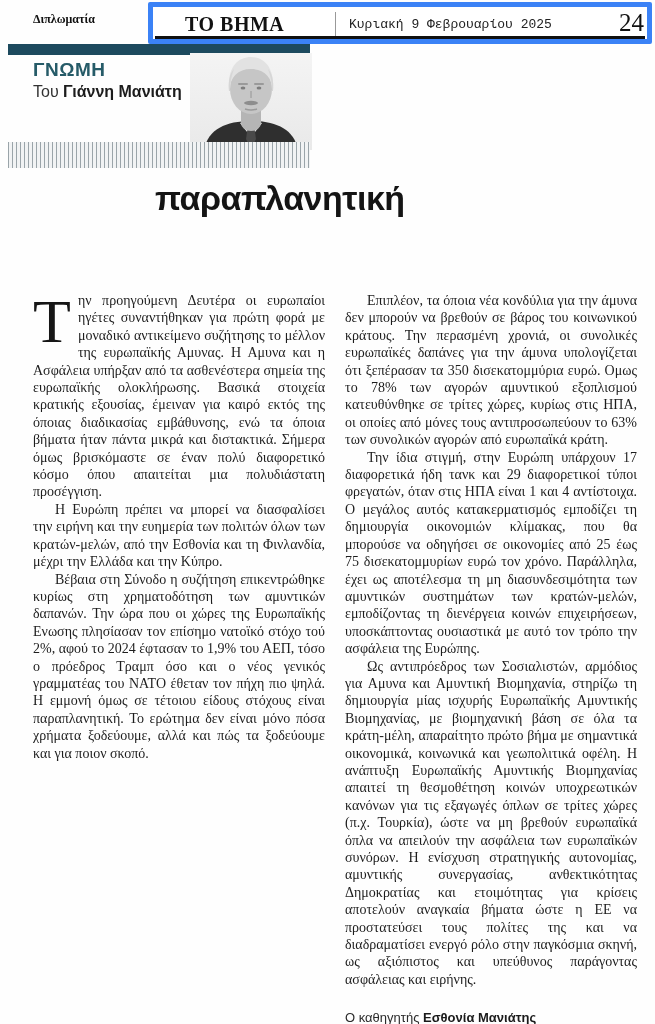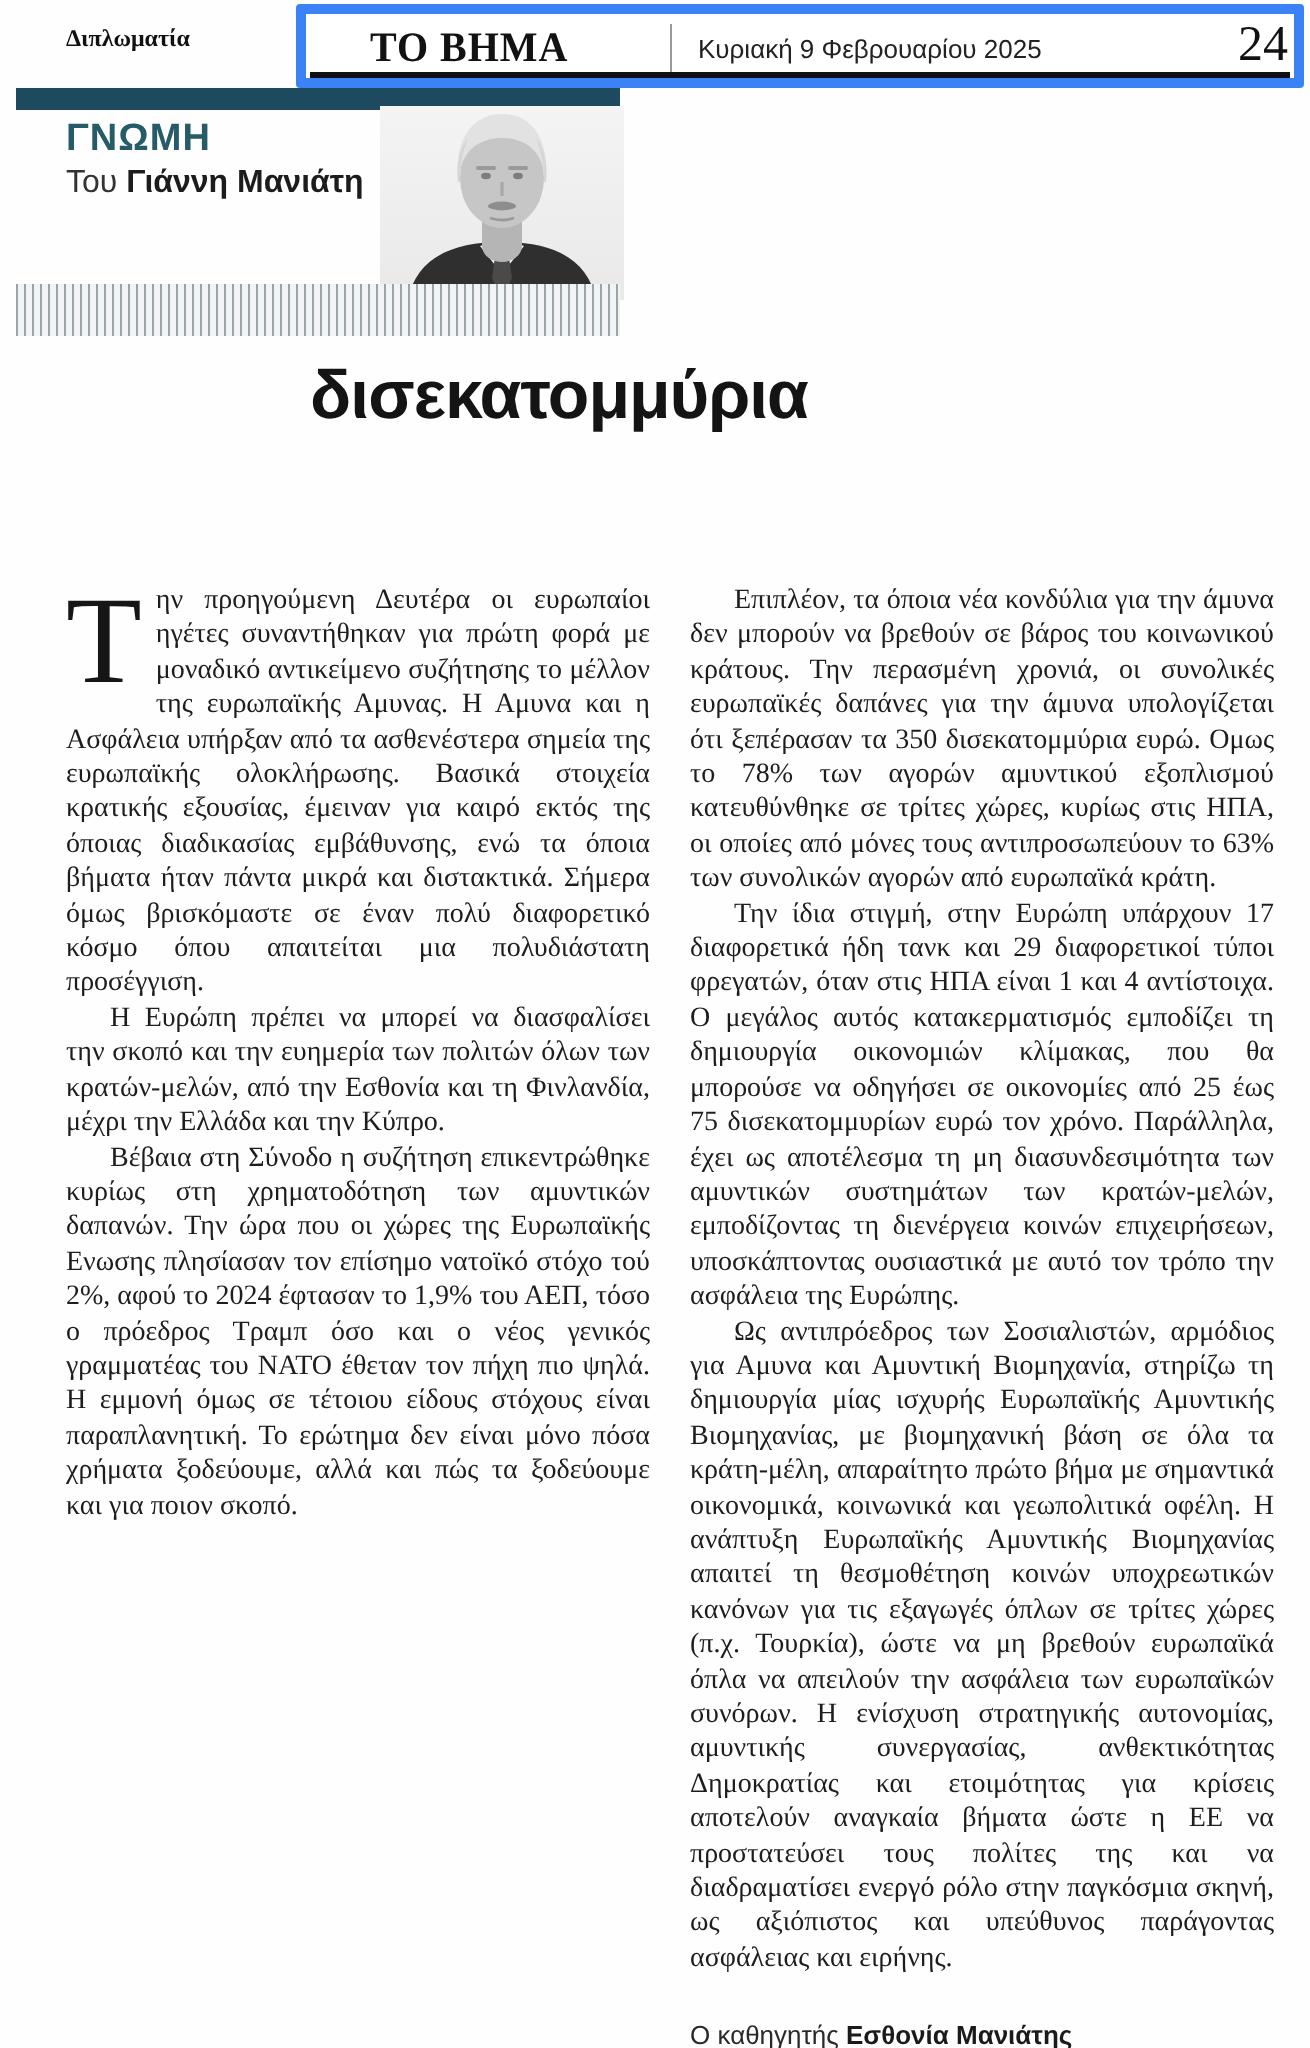--- a/index.html
+++ b/index.html
@@ -24,21 +24,21 @@
     position:absolute; left:32px; top:6px;
     font-family:"Liberation Serif", serif; font-weight:bold;
     font-size:20px; letter-spacing:0.5px; color:#121212;
     transform:scaleY(1.05);
   }
   .masthead-divider {
     position:absolute; left:182px; top:5px; width:1px; height:24px; background:#999;
   }
   .masthead-date {
     position:absolute; left:196px; top:10px;
-    font-family:Liberation Sans, sans-serif; font-size:13px; color:#222;text-align:right;
+    font-family:Liberation Mono, monospace; font-size:13px; color:#222;text-align:right;
   }
   .masthead-page {
     position:absolute; right:3px; top:2px;
     font-family:"Liberation Serif", serif; font-size:25px; color:#111;
   }
   .masthead-rule {
     position:absolute; left:2px; right:2px; bottom:0; height:3px; background:#101010;
   }
   
   .teal-bar {
@@ -142,27 +142,27 @@
     <ellipse cx="53" cy="35" rx="2.4" ry="1.6" fill="#7d7d7d"></ellipse>
     <ellipse cx="69" cy="35" rx="2.4" ry="1.6" fill="#7d7d7d"></ellipse>
     <path d="M61,38 L61,45" stroke="#a8a8a8" stroke-width="1.6" fill="none"></path>
     <ellipse cx="61" cy="50" rx="7" ry="2.2" fill="#8d8d8d"></ellipse>
     <path d="M55,56 Q61,58 67,56" stroke="#9a9a9a" stroke-width="1.4" fill="none"></path>
   </svg>
 
   <div class="striped-band"></div>
 
   <div class="headline">
-    <div>δισεκατομμύρια</div>
+    <div>παραπλανητική</div>
   </div>
 
   <div class="article">
     <div class="col">
       <p class="lead"><span class="dropcap">Τ</span><span>ην προηγούμενη Δευτέρα οι ευρωπαίοι ηγέτες συναντήθηκαν για πρώτη φορά με μοναδικό αντικείμενο συζήτησης το μέλλον της ευρωπαϊκής Αμυνας. Η Αμυνα και η Ασφάλεια υπήρξαν από τα ασθενέστερα σημεία της ευρωπαϊκής ολοκλήρωσης. Βασικά στοιχεία κρατικής εξουσίας, έμειναν για καιρό εκτός της όποιας διαδικασίας εμβάθυνσης, ενώ τα όποια βήματα ήταν πάντα μικρά και διστακτικά. Σήμερα όμως βρισκόμαστε σε έναν πολύ διαφορετικό κόσμο όπου απαιτείται μια πολυδιάστατη προσέγγιση.</span></p>
-      <p>Η Ευρώπη πρέπει να μπορεί να διασφαλίσει την σκοπό και την ευημερία των πολιτών όλων των κρατών-μελών, από την Εσθονία και τη Φινλανδία, μέχρι την Ελλάδα και την Κύπρο.</p>
+      <p>Η Ευρώπη πρέπει να μπορεί να διασφαλίσει την ειρήνη και την ευημερία των πολιτών όλων των κρατών-μελών, από την Εσθονία και τη Φινλανδία, μέχρι την Ελλάδα και την Κύπρο.</p>
       <p>Βέβαια στη Σύνοδο η συζήτηση επικεντρώθηκε κυρίως στη χρηματοδότηση των αμυντικών δαπανών. Την ώρα που οι χώρες της Ευρωπαϊκής Ενωσης πλησίασαν τον επίσημο νατοϊκό στόχο τού 2%, αφού το 2024 έφτασαν το 1,9% του ΑΕΠ, τόσο ο πρόεδρος Τραμπ όσο και ο νέος γενικός γραμματέας του ΝΑΤΟ έθεταν τον πήχη πιο ψηλά. Η εμμονή όμως σε τέτοιου είδους στόχους είναι παραπλανητική. Το ερώτημα δεν είναι μόνο πόσα χρήματα ξοδεύουμε, αλλά και πώς τα ξοδεύουμε και για ποιον σκοπό.</p>
     </div>
     <div class="col">
       <p class="lead" style="text-indent:22px;">Επιπλέον, τα όποια νέα κονδύλια για την άμυνα δεν μπορούν να βρεθούν σε βάρος του κοινωνικού κράτους. Την περασμένη χρονιά, οι συνολικές ευρωπαϊκές δαπάνες για την άμυνα υπολογίζεται ότι ξεπέρασαν τα 350 δισεκατομμύρια ευρώ. Ομως το 78% των αγορών αμυντικού εξοπλισμού κατευθύνθηκε σε τρίτες χώρες, κυρίως στις ΗΠΑ, οι οποίες από μόνες τους αντιπροσωπεύουν το 63% των συνολικών αγορών από ευρωπαϊκά κράτη.</p>
       <p>Την ίδια στιγμή, στην Ευρώπη υπάρχουν 17 διαφορετικά ήδη τανκ και 29 διαφορετικοί τύποι φρεγατών, όταν στις ΗΠΑ είναι 1 και 4 αντίστοιχα. Ο μεγάλος αυτός κατακερματισμός εμποδίζει τη δημιουργία οικονομιών κλίμακας, που θα μπορούσε να οδηγήσει σε οικονομίες από 25 έως 75 δισεκατομμυρίων ευρώ τον χρόνο. Παράλληλα, έχει ως αποτέλεσμα τη μη διασυνδεσιμότητα των αμυντικών συστημάτων των κρατών-μελών, εμποδίζοντας τη διενέργεια κοινών επιχειρήσεων, υποσκάπτοντας ουσιαστικά με αυτό τον τρόπο την ασφάλεια της Ευρώπης.</p>
       <p>Ως αντιπρόεδρος των Σοσιαλιστών, αρμόδιος για Αμυνα και Αμυντική Βιομηχανία, στηρίζω τη δημιουργία μίας ισχυρής Ευρωπαϊκής Αμυντικής Βιομηχανίας, με βιομηχανική βάση σε όλα τα κράτη-μέλη, απαραίτητο πρώτο βήμα με σημαντικά οικονομικά, κοινωνικά και γεωπολιτικά οφέλη. Η ανάπτυξη Ευρωπαϊκής Αμυντικής Βιομηχανίας απαιτεί τη θεσμοθέτηση κοινών υποχρεωτικών κανόνων για τις εξαγωγές όπλων σε τρίτες χώρες (π.χ. Τουρκία), ώστε να μη βρεθούν ευρωπαϊκά όπλα να απειλούν την ασφάλεια των ευρωπαϊκών συνόρων. Η ενίσχυση στρατηγικής αυτονομίας, αμυντικής συνεργασίας, ανθεκτικότητας Δημοκρατίας και ετοιμότητας για κρίσεις αποτελούν αναγκαία βήματα ώστε η ΕΕ να προστατεύσει τους πολίτες της και να διαδραματίσει ενεργό ρόλο στην παγκόσμια σκηνή, ως αξιόπιστος και υπεύθυνος παράγοντας ασφάλειας και ειρήνης.</p>
       <div class="bio">
         <span class="bio-line"><span>Ο καθηγητής </span><b>Εσθονία Μανιάτης</b></span>
 
       </div>

